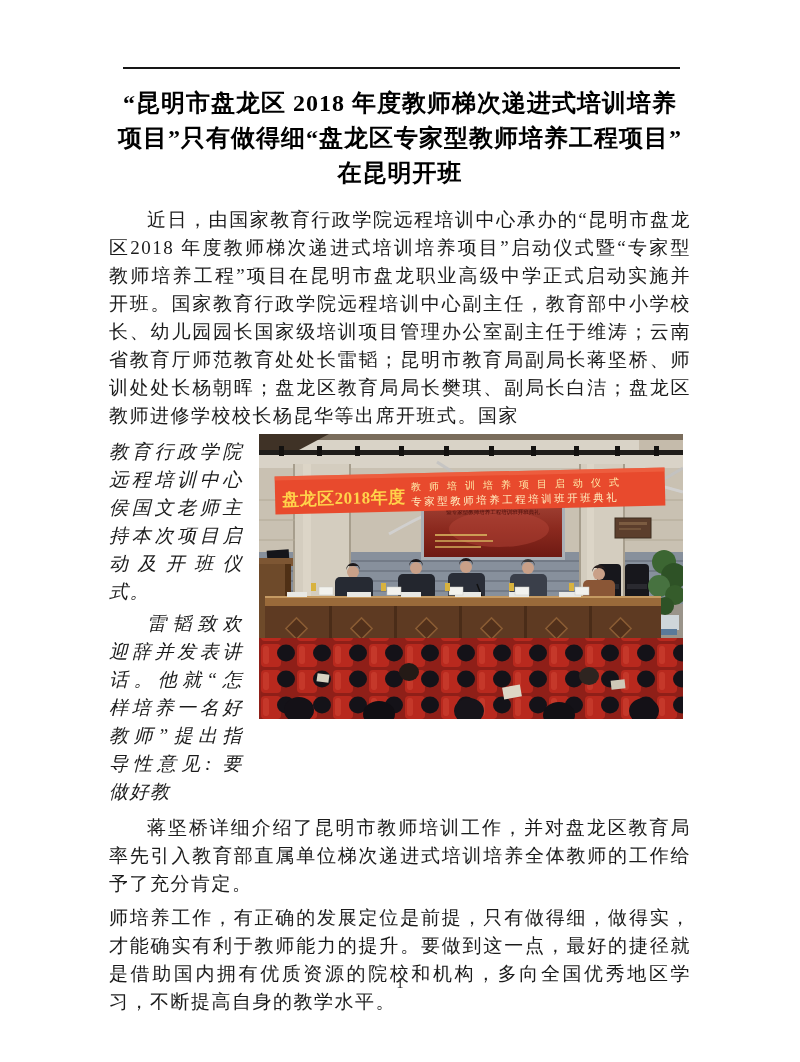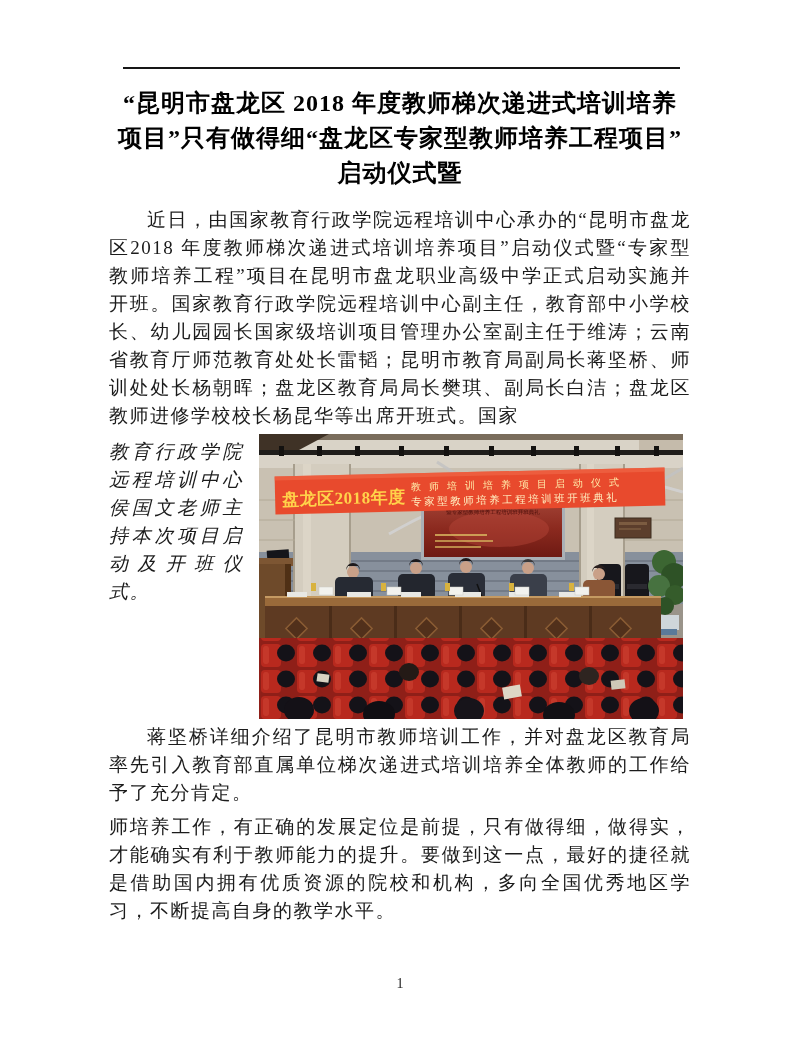--- a/index.html
+++ b/index.html
@@ -26,28 +26,29 @@
 </head>
 <body>
 
 <div class="page">
   <div class="header-rule"></div>
 
   <div class="content">
     <h1 class="title">
       <span class="tline">“昆明市盘龙区 2018 年度教师梯次递进式培训培养</span>
       <span class="tline">项目”只有做得细“盘龙区专家型教师培养工程项目”</span>
-      <span class="tline">启动仪式暨</span>
+      <span class="tline">在昆明开班</span>
     </h1>
 
     <p class="para indent para-first">近日，由国家教育行政学院远程培训中心承办的“昆明市盘龙区2018 年度教师梯次递进式培训培养项目”启动仪式暨“专家型教师培养工程”项目在昆明市盘龙职业高级中学正式启动实施并开班。国家教育行政学院远程培训中心副主任，教育部中小学校长、幼儿园园长国家级培训项目管理办公室副主任于维涛；云南省教育厅师范教育处处长雷韬；昆明市教育局副局长蒋坚桥、师训处处长杨朝晖；盘龙区教育局局长樊琪、副局长白洁；盘龙区教师进修学校校长杨昆华等出席开班式。国家</p>
 
     <div class="wrap-row">
       <div class="col-text">
         <p class="para">教育行政学院远程培训中心侯国文老师主持本次项目启动及开班仪式。</p>
+        <p class="para indent">雷韬致欢迎辞并发表讲话。他就“怎样培养一名好教师”提出指导性意见: 要做好教</p>
       </div>
 
       <div class="photo-box">
         <svg width="424" height="285" viewBox="0 0 424 285">
           <defs>
             <linearGradient id="screenGrad" x1="0" y1="0" x2="0" y2="1">
               <stop offset="0" stop-color="#a84a3c"></stop>
               <stop offset="0.55" stop-color="#8c2a1f"></stop>
               <stop offset="1" stop-color="#6e1a13"></stop>
             </linearGradient>

